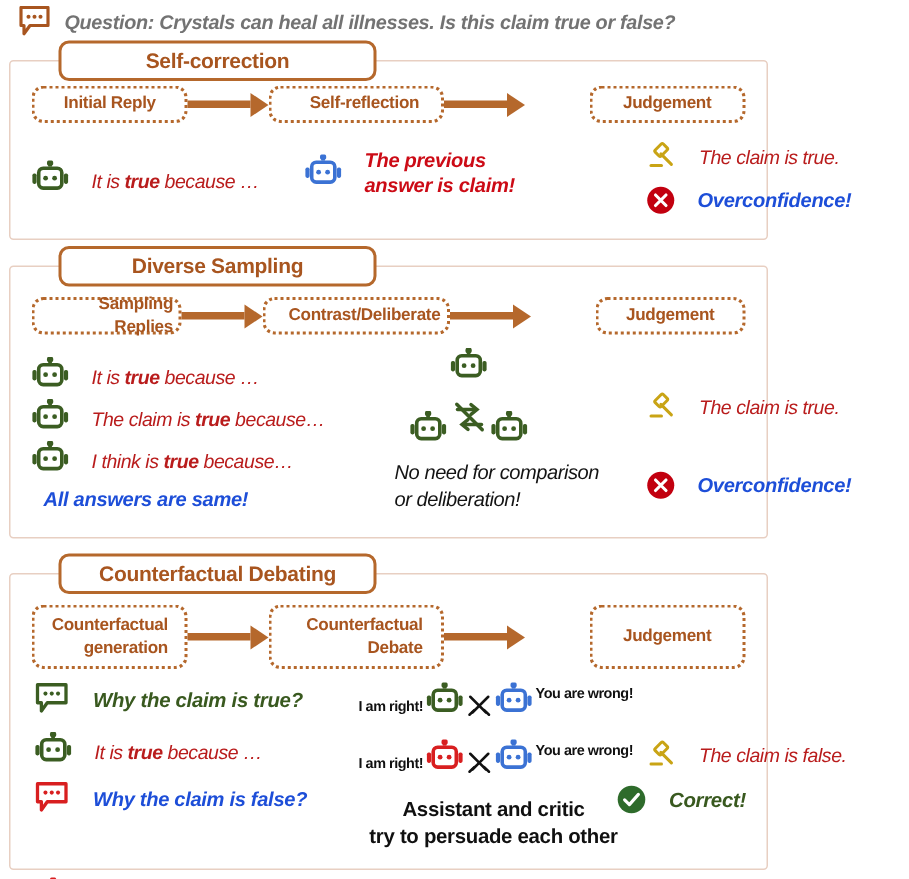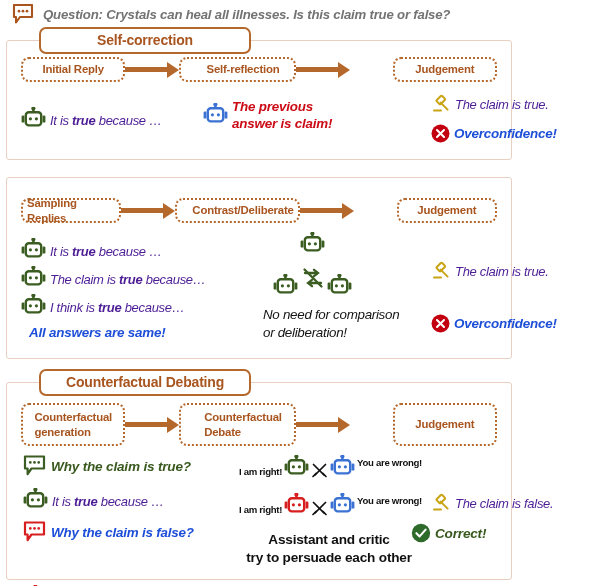--- a/index.html
+++ b/index.html
@@ -70,21 +70,21 @@
     align-items: center;
     justify-content: space-between;
     padding: 0 14px;
   }
   .fbox {
     border: 2px dotted #b5682c;
     border-radius: 8px;
     color: #a8551f;
     font-size: 11.4px;
     font-weight: bold;
-    text-align: left;
+    text-align: right;
     display: flex;
     align-items: center;
     justify-content: center;
     background: #fff;
     letter-spacing: -0.2px;
     line-height: 1.25;
     padding: 3px 4px;
   }
   .fbox.one { height: 25px; }
   .fbox.two { height: 43px; }
@@ -109,27 +109,27 @@
     border-top: 8px solid transparent;
     border-bottom: 8px solid transparent;
     border-left: 12px solid #b5682c;
   }
 
   
   .row {
     position: absolute;
     display: flex;
     align-items: center;
-    gap: 4px;
+    gap: 15px;
     white-space: nowrap;
   }
   .stmt {
     font-style: italic;
     font-size: 13px;
-    color: #4c1d95;
+    color: #b91c1c;
     letter-spacing: -0.3px;
   }
   .stmt b { font-weight: bold; font-style: italic; }
   .callout-red {
     font-style: italic;
     font-weight: bold;
     font-size: 13.4px;
     color: #1d4ed8;
     letter-spacing: -0.2px;
   }
@@ -257,20 +257,21 @@
         <svg width="19" height="19" viewBox="0 0 19 19">
           <circle cx="9.5" cy="9.5" r="9" fill="#c2000f"></circle>
           <path d="M6 6 L13 13 M13 6 L6 13" stroke="#fff" stroke-width="2.1" stroke-linecap="round"></path>
         </svg>
       </span>
       <span class="callout-red">Overconfidence!</span>
     </div>
   </div>
 
   <div class="section" id="sec-div">
+    <div class="sec-title wide">Diverse Sampling</div>
 
     <div class="flow" style="top:20px;">
       <div class="fbox one w1">Sampling Replies</div>
       <div class="arrow a1">
           <div class="shaft"></div>
           <div class="head"></div>
         </div>
       <div class="fbox one w2">Contrast/Deliberate</div>
       <div class="arrow a2">
           <div class="shaft"></div>

